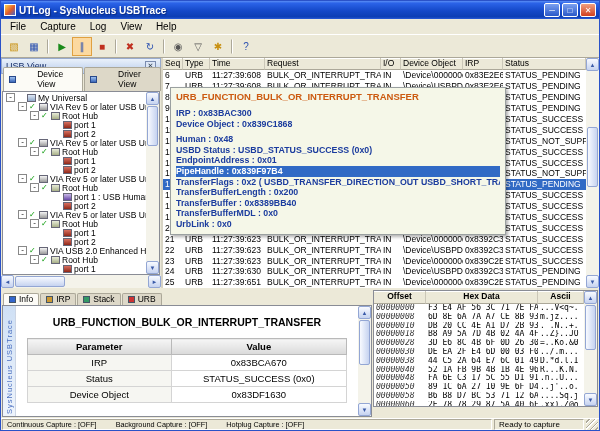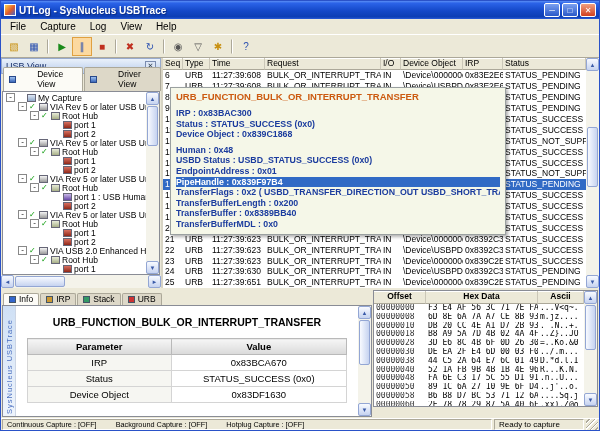--- a/index.html
+++ b/index.html
@@ -122,21 +122,21 @@
 
   .hex { flex:1; display:flex; margin:0 1px 11px 0; border:1px solid #898c95; background:#fff; overflow:hidden; }
   .hex-main { flex:1; overflow:hidden; }
   .hex-head { display:flex; height:13px; background:#ece9d8; font-size:8.5px; font-weight:bold; }
   .hex-head span { border-right:1px solid #cbc7b8; border-bottom:1px solid #aca899;
                    box-shadow:inset 0 1px 0 #fff; text-align:center; overflow:hidden; }
   .hc0{width:52px}.hc1{width:112px}.hc2{flex:1}
   .hex-row { display:flex; font-family:"DejaVu Sans Mono", monospace; font-size:8px;
              height:8.8px; line-height:8.9px; white-space:nowrap; }
   .hex-row span { overflow:hidden; padding-left:2px; }
-  .hex-row .hc0 { color:#333; }
+  .hex-row .hc0 { color:#333;font-style:italic; }
 
   
   .statusbar { height:12px; display:flex; align-items:stretch; gap:2px; background:#ece9d8;
                border-top:1px solid #fff; font-size:8px; padding:0 1px; }
   .sseg-box { border:1px solid; border-color:#aca899 #fff #fff #aca899; display:flex;
               align-items:center; padding:0 4px; overflow:hidden; white-space:nowrap; }
   .sb-left { width:240px; flex:none; }
   .sb-mid { flex:1; gap:19px; font-size:7.3px; }
   .sb-right { width:90px; flex:none; font-size:8px; }
   .grip { width:12px; flex:none; background:
@@ -233,21 +233,21 @@
             <span>Driver View</span>
           </span>
         </div>
       <div class="tree-outer">
         <div class="tree">
 
             <div class="trow" style="padding-left: 3px;">
               <span class="exp">-</span>
               <span class="chk"></span>
               <span class="ticon i-computer"></span>
-              <span class="tlabel">My Capture</span>
+              <span class="tlabel">My Universal</span>
             </div>
 
             <div class="trow" style="padding-left: 15px;">
               <span class="exp">-</span>
               <span class="chk">✓</span>
               <span class="ticon i-usb"></span>
               <span class="tlabel">VIA Rev 5 or later USB Universal Host C</span>
             </div>
 
             <div class="trow" style="padding-left: 27px;">
@@ -634,31 +634,31 @@
         <div class="sb-track"></div>
         <span class="sb-btn">▼</span>
       </div>
 
       <div class="tooltip">
         <div class="tiptitle">URB_FUNCTION_BULK_OR_INTERRUPT_TRANSFER</div>
         <div>
 
         <div class="tipline"></div>
             <div class="tipline">IRP : 0x83BAC300</div>
-            <div class="tipline">Status : STATUS_SUCCESS (0x0)</div>
             <div class="tipline">Device Object : 0x839C1868</div>
             <div class="tipline"></div>
             <div class="tipline">Human : 0x48</div>
             <div class="tipline">USBD Status : USBD_STATUS_SUCCESS (0x0)</div>
             <div class="tipline">EndpointAddress : 0x01</div>
             <div class="tipline hl">PipeHandle : 0x839F97B4</div>
             <div class="tipline">TransferFlags : 0x2 ( USBD_TRANSFER_DIRECTION_OUT USBD_SHORT_TRANSFER_OK )</div>
             <div class="tipline">TransferBufferLength : 0x200</div>
             <div class="tipline">TransferBuffer : 0x8389BB40</div>
             <div class="tipline">TransferBufferMDL : 0x0</div>
+            <div class="tipline">UrbLink : 0x0</div>
           </div>
       </div>
     </div>
   </div>
 
   <div class="bottom">
 
     <div class="info">
       <div class="btabs">
 

